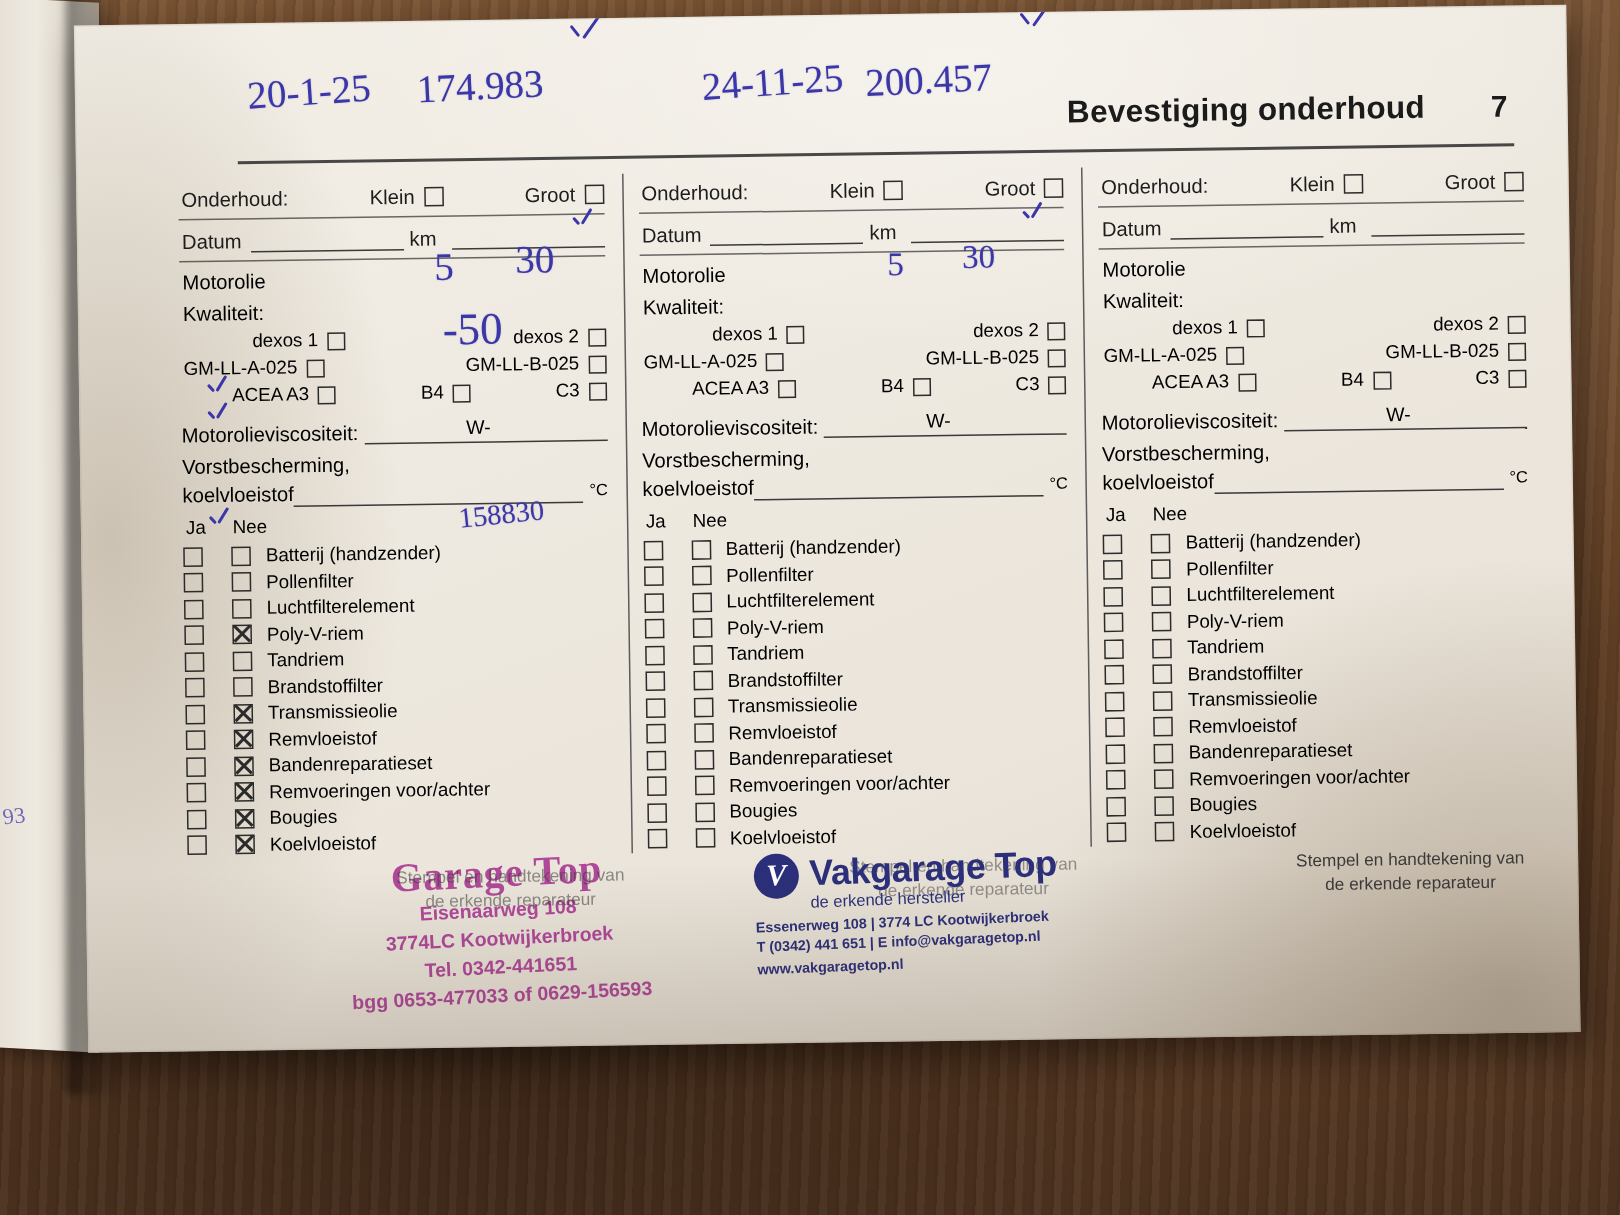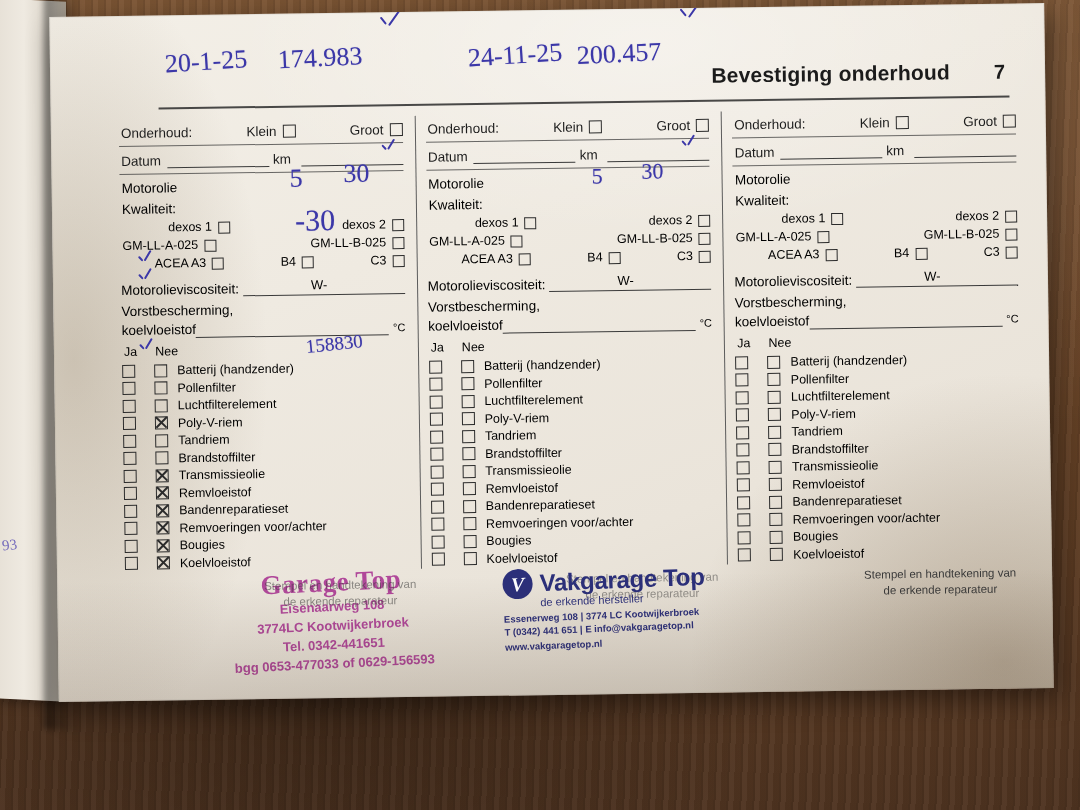--- a/index.html
+++ b/index.html
@@ -554,21 +554,21 @@
     </div>
 
   </div>
 
   <div class="tick" style="left:330px;top:-2px;transform:rotate(4deg);"></div>
   <div class="ink big" style="left:115px;top:32px;transform:rotate(-3deg);">20-1-25</div>
   <div class="ink big" style="left:228px;top:30px;transform:rotate(-2deg);">174.983</div>
   <div class="tick small" style="left:330px;top:128px;"></div>
   <div class="ink big" style="left:238px;top:150px;">5</div>
   <div class="ink big" style="left:292px;top:146px;">30</div>
-  <div class="ink big" style="left:243px;top:190px;font-size:30px;">-30</div>
+  <div class="ink big" style="left:243px;top:190px;font-size:30px;">-50</div>
   <div class="tick small" style="left:85px;top:236px;"></div>
   <div class="tick small" style="left:85px;top:254px;"></div>
   <div class="tick small" style="left:85px;top:324px;"></div>
   <div class="ink sm" style="left:252px;top:320px;transform:rotate(-5deg);font-size:19px;">158830</div>
 
   <div class="tick" style="left:630px;top:-6px;transform:rotate(4deg);"></div>
   <div class="ink big" style="left:418px;top:30px;transform:rotate(-3deg);">24-11-25</div>
   <div class="ink big" style="left:527px;top:30px;transform:rotate(-2deg);">200.457</div>
   <div class="tick small" style="left:630px;top:128px;"></div>
   <div class="ink mid" style="left:540px;top:154px;">5</div>

